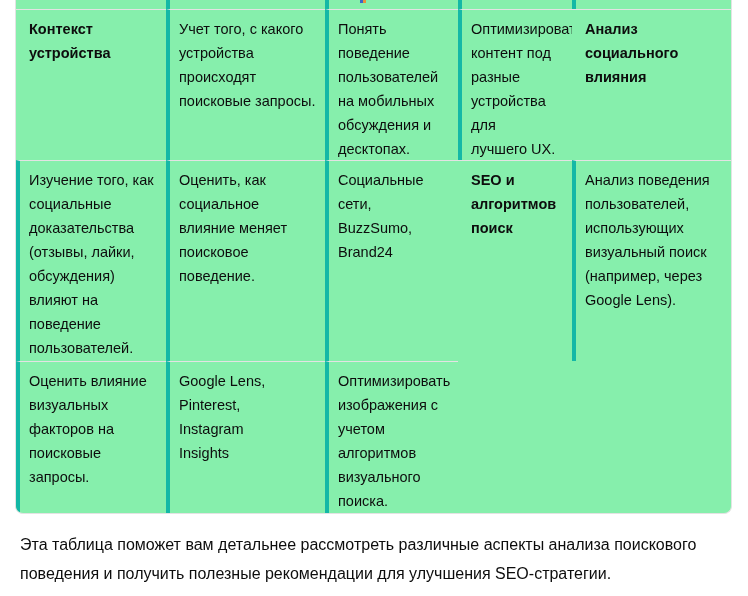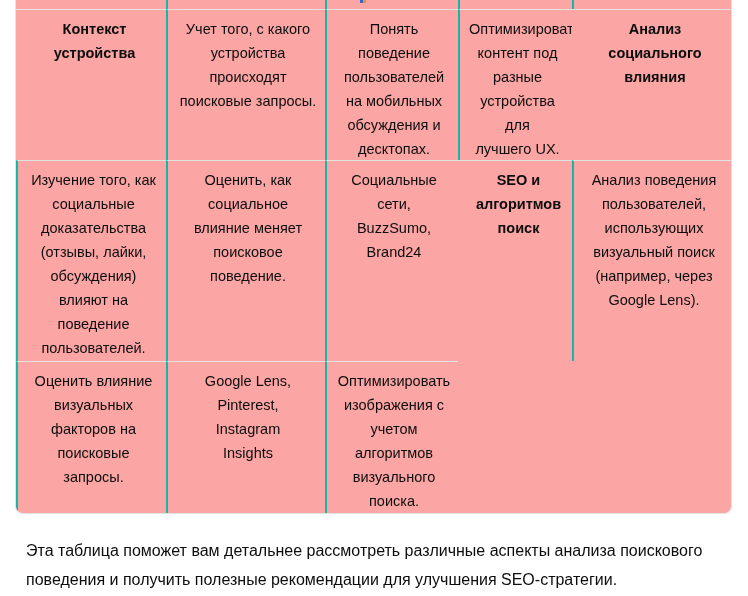--- a/index.html
+++ b/index.html
@@ -20,34 +20,33 @@
     position: absolute;
     left: 15px;
     top: 0;
     width: 717px;
     height: 514px;
     box-sizing: border-box;
     border: 1px solid #e3e3e3;
     border-top: none;
     border-radius: 0 0 8px 8px;
     overflow: hidden;
-    background: #fca5a5;
-    text-align: center;
+    background: #86efac;
   }
   .grid {
     display: grid;
     grid-template-columns: 150px 159px 133px 114px 1fr;
     grid-template-rows: 9px 151px 201px auto;
     width: 100%;
     height: 100%;
   }
   .cell {
     box-sizing: border-box;
     border-top: 1px solid #e3e3e3;
-    border-left: 2px solid #14b8a6;
+    border-left: 4px solid #14b8a6;
     padding: 7px 6px 7px 9px;
     font-size: 14.5px;
     line-height: 24px;
     white-space: pre-line;
     overflow: hidden;
     color: #0d0d0d;
   }
   .cell.col-first {
     border-left: none;
     padding-left: 13px;
@@ -73,21 +72,21 @@
   .emoji-sliver .half-right {
     width: 3px;
     height: 3px;
     background: #e8913a;
   }
   .footer {
     position: absolute;
     left: 14px;
     top: 524px;
     width: 720px;
-    margin: 12px;
+    margin: 6px;
     font-size: 16px;
     line-height: 29px;
     white-space: pre-line;
     color: #0d0d0d;
   }
 </style>
 </head>
 <body>
 
 <div class="canvas">

